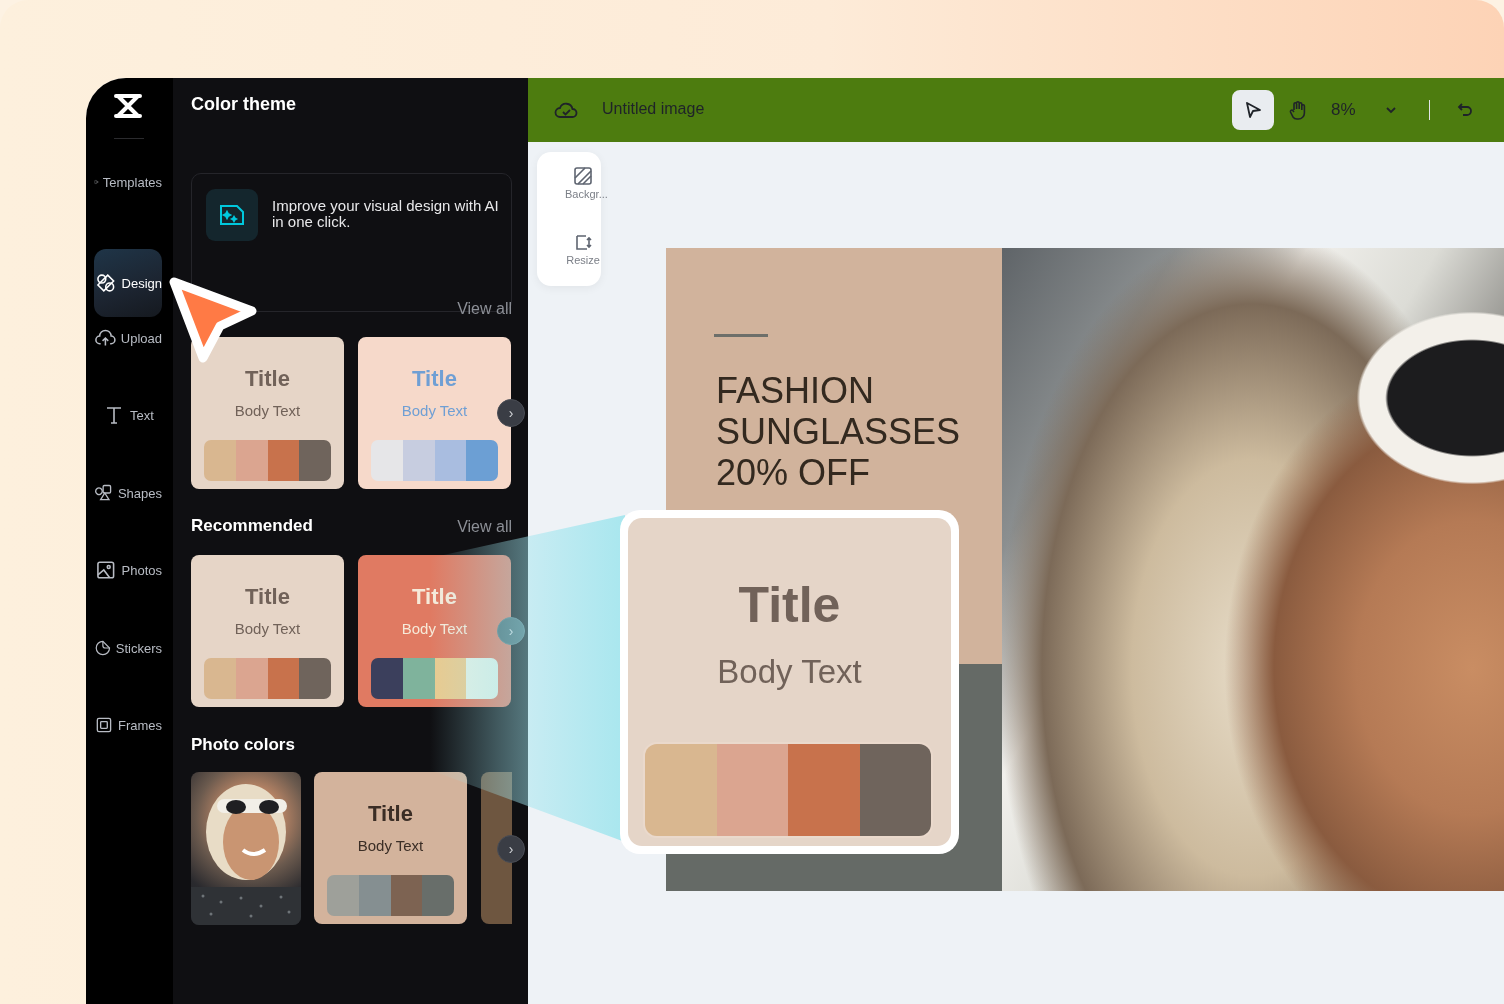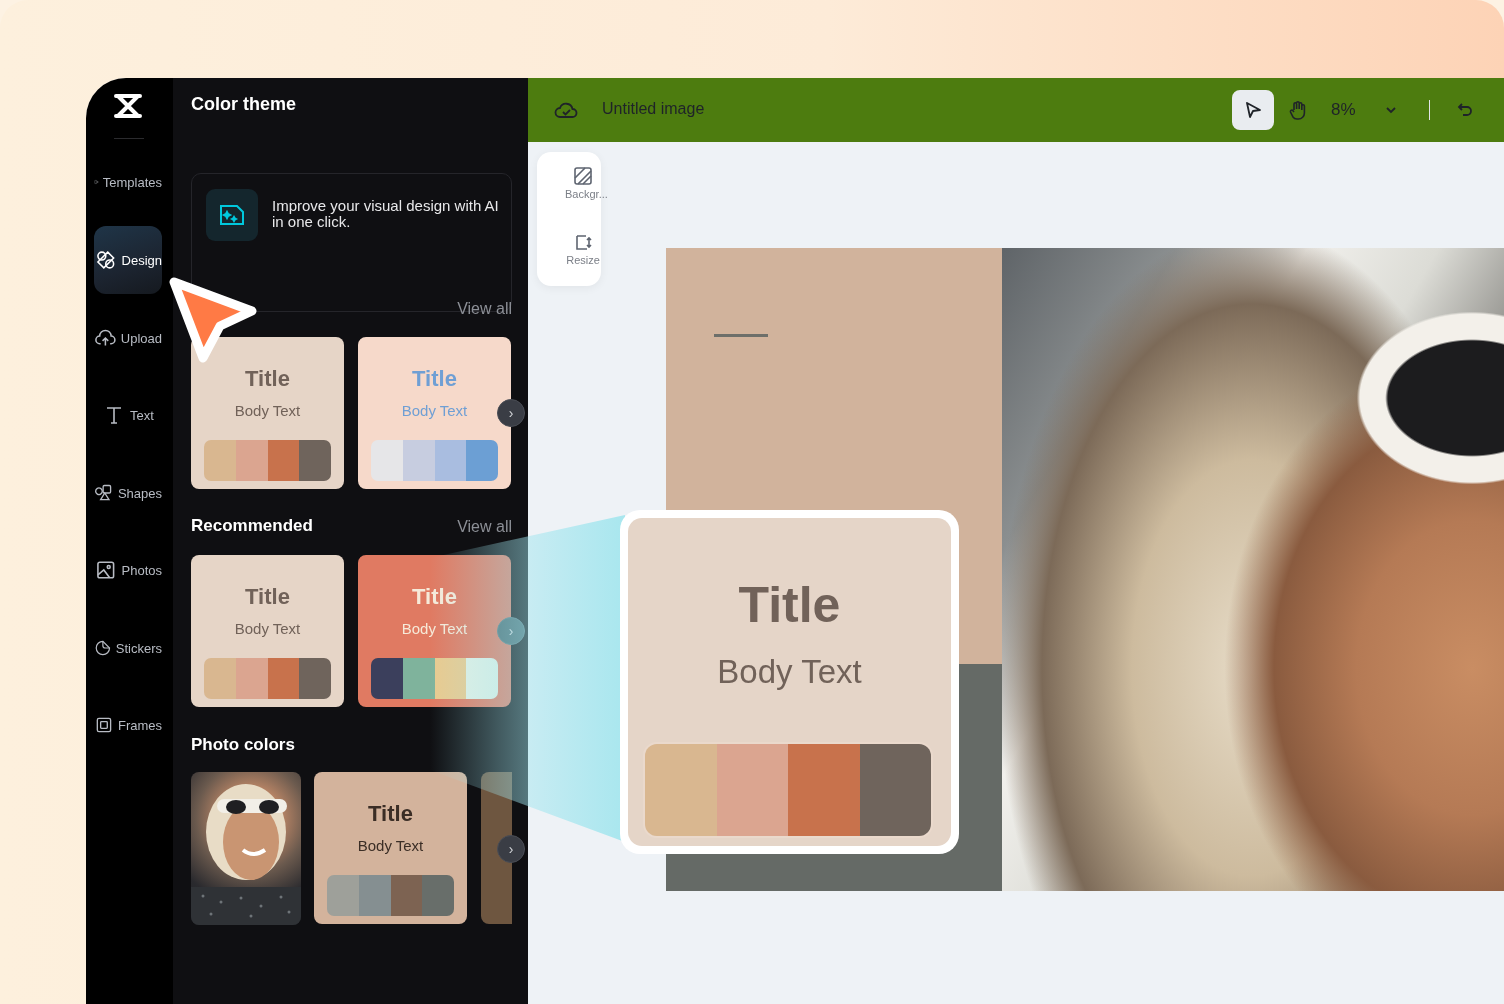--- a/index.html
+++ b/index.html
@@ -23,21 +23,21 @@
     position: absolute; left: 0; top: 0; width: 87px; height: 100%;
     background: #000;
   }
   .rail-logo { position: absolute; left: 26px; top: 14px; width: 32px; height: 28px; }
   .rail-sep { position: absolute; left: 28px; top: 60px; width: 30px; height: 1px; background: #2b2b2e; }
   .rail-item {
     position: absolute; left: 8px; width: 68px; height: 68px; border-radius: 12px;
     display: flex; flex-direction: row; align-items: center; justify-content: center;
     color: #b8bcc4; font-size: 13px; gap: 4px; cursor: pointer;
   }
-  .rail-item.active { background: linear-gradient(160deg, #1f3548 0%, #1c2430 60%, #15191f 100%); color: #fff; }
+  .rail-item.active { background: linear-gradient(160deg, #1f3548 0%, #1c2430 60%, #15191f 100%); color: #fff; margin-top: 23px; }
   .rail-item svg { width: 24px; height: 24px; }
 
   
   .panel {
     position: absolute; left: 87px; top: 0; width: 355px; height: 100%;
     background: #0f0f12; color: #fff;
   }
   .panel-title { position: absolute; left: 18px; top: 16px; font-size: 18px; font-weight: bold; }
   .ai-card {
     position: absolute; left: 18px; top: 55px; width: 321px; height: 139px;
@@ -346,20 +346,23 @@
       <svg width="20" height="20" viewBox="0 0 20 20" fill="none" stroke="#5e6470" stroke-width="1.6">
           <path d="M4 4 H13 M4 4 V17 H14 M16 6 V15 M14 8 L16 6 L18 8 M14 13 L16 15 L18 13"></path>
         </svg>
       <div>Resize</div>
     </div>
   </div>
 
   <div class="canvas">
     <div class="canvas-left-top">
       <div class="canvas-accent-line"></div>
+      <div class="canvas-headline">FASHION
+SUNGLASSES
+20% OFF</div>
     </div>
     <div class="canvas-left-bottom"></div>
     <div class="canvas-photo"></div>
   </div>
 </div>
 
 <svg class="beam" viewBox="0 0 1504 1004">
   <defs>
     <linearGradient id="beamGrad" x1="0" y1="0" x2="1" y2="0">
       <stop offset="0" stop-color="#9fe5ef" stop-opacity="0"></stop>

